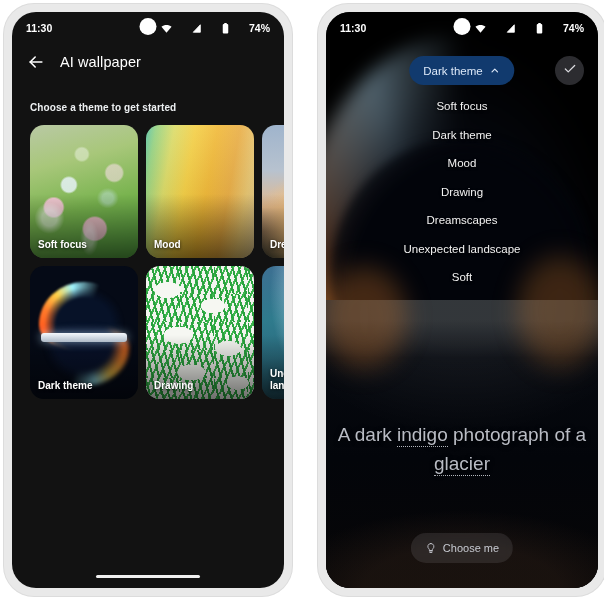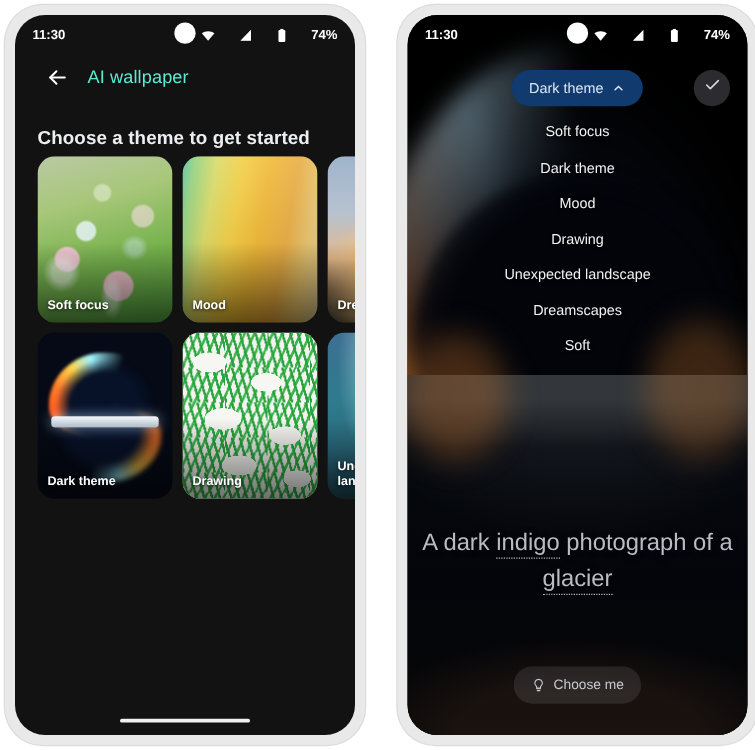--- a/index.html
+++ b/index.html
@@ -48,28 +48,28 @@
     z-index: 31;
   }
   .ico { display: inline-block; }
   .ico svg { display: block; }
 
   
   .topbar {
     position: absolute; top: 30px; left: 0; right: 0;
     height: 40px;
     display: flex; align-items: center; gap: 14px;
-    padding: 0 24px;
-    color: #5eead4;
+    padding: 0 14px;
+    color: #ffffff;
   }
   .back-arrow { width: 20px; height: 20px; cursor: pointer; }
   .screen-title { font-size: 14.5px; font-weight: 400; letter-spacing: .1px; }
   .subtitle {
     position: absolute; top: 90px; left: 18px;
-    color: #eceff1; font-size: 15px; font-weight: bold;
+    color: #eceff1; font-size: 10px; font-weight: bold;
     letter-spacing: .1px;
   }
   .grid {
     position: absolute; top: 113px; left: 18px;
     display: grid;
     grid-template-columns: 108px 108px 108px;
     gap: 8px;
   }
   .card {
     position: relative;
@@ -446,22 +446,22 @@
               <path d="M20 6L9 17l-5-5"></path>
             </svg>
         </span>
       </div>
 
       <div class="dropdown">
         <div class="dd-item">Soft focus</div>
         <div class="dd-item">Dark theme</div>
         <div class="dd-item">Mood</div>
         <div class="dd-item">Drawing</div>
+        <div class="dd-item">Dreamscapes</div>
         <div class="dd-item">Unexpected landscape</div>
-        <div class="dd-item">Dreamscapes</div>
         <div class="dd-item">Soft</div>
       </div>
 
       <div class="prompt"><span>A dark </span><span class="kw">indigo</span><span> photograph of a </span><span class="kw">glacier</span></div>
 
       <div class="inspire">
         <span class="bulb">
           <svg width="12" height="12" viewBox="0 0 24 24" fill="none" stroke="#c7cad1" stroke-width="1.8" stroke-linecap="round" stroke-linejoin="round">
               <path d="M9 18h6"></path>
               <path d="M10 21h4"></path>

